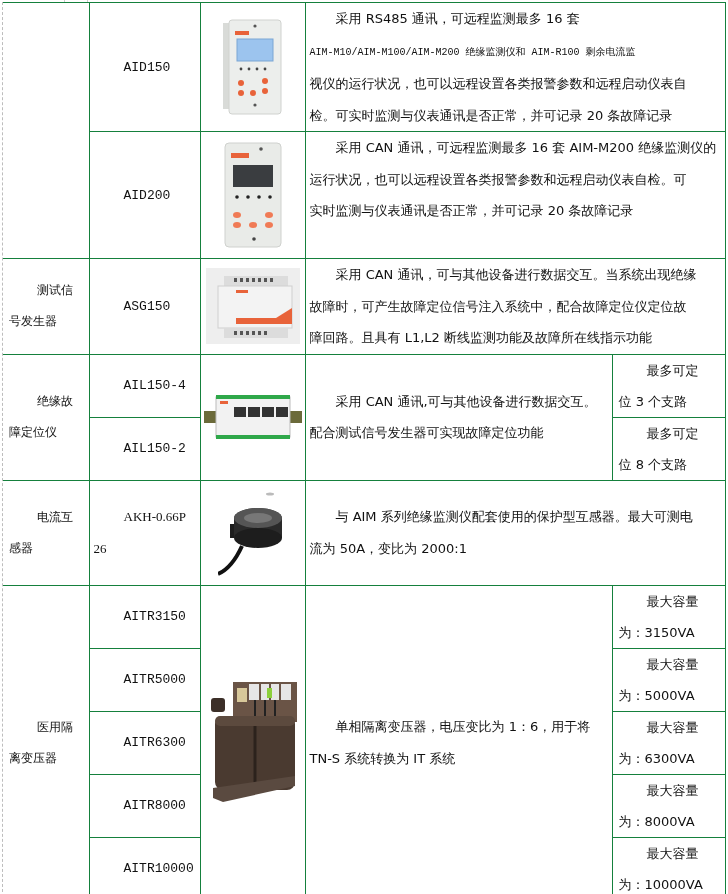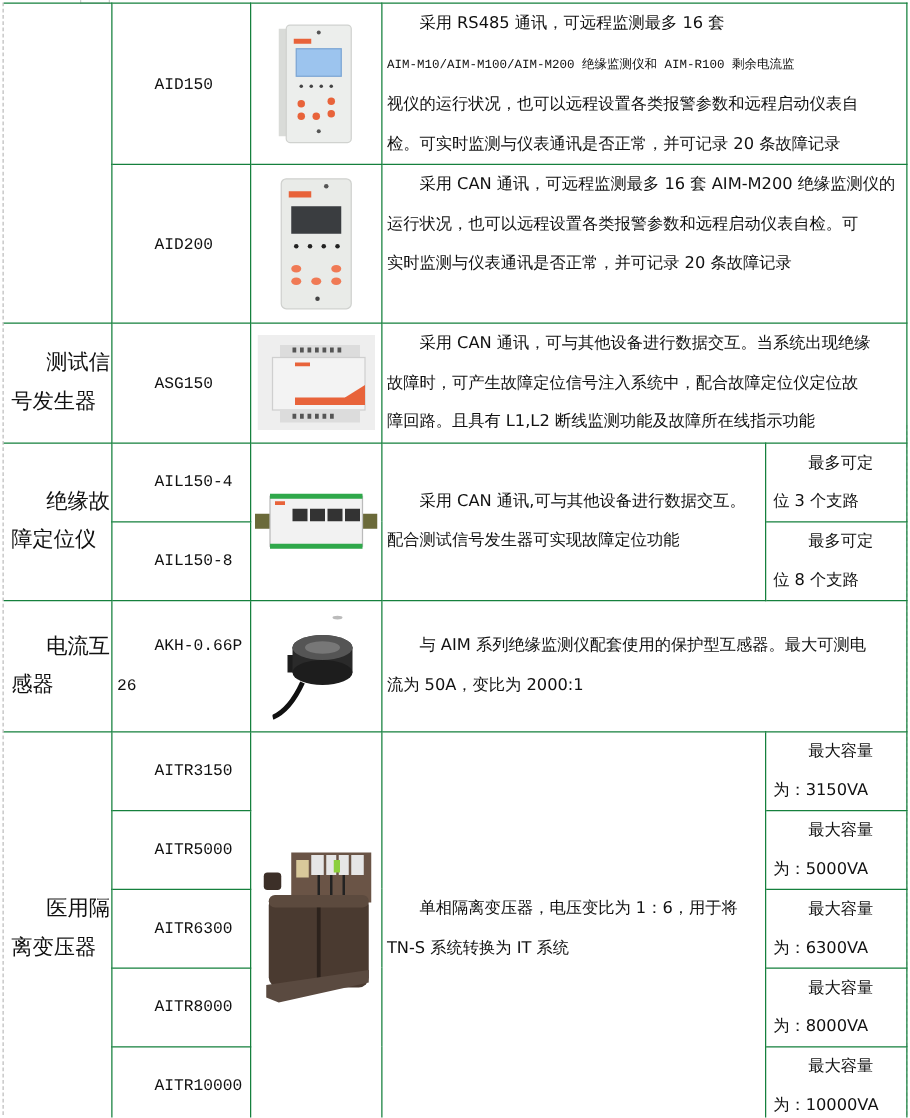--- a/index.html
+++ b/index.html
@@ -7,28 +7,28 @@
       font-family: "DejaVu Sans", "Liberation Sans", sans-serif; color: #111; }
     .page-edge { position: absolute; left: 2px; top: 2px; bottom: 2px; width: 0;
       border-left: 1px dashed #bdbdbd; }
     .page-edge-right { position: absolute; right: 2px; top: 340px; bottom: 2px; width: 0;
       border-left: 1px dashed #cfcfcf; }
     .top-tab { position: absolute; left: 64px; top: 0; width: 22px; height: 2px; border: 1px solid #ccc; border-top: none; }
     table.spec { position: absolute; left: 3px; top: 2px; border-collapse: collapse; table-layout: fixed; width: 722px; }
     table.spec td { border: 1px solid #15803d; padding: 0; vertical-align: middle; font-size: 13px; }
     td.cat { border-left: none !important; }
     .model { font-family: "Liberation Mono", "DejaVu Sans Mono", monospace; font-size: 12.5px; text-align: left; padding-left: 34px !important; margin-top: 29px; }
-    .model-wrap { font-family: Liberation Mono, monospace; font-size: 12.5px; line-height: 32px; padding-left: 4px !important; }
+    .model-wrap { font-family: Liberation Serif, serif; font-size: 12.5px; line-height: 32px; padding-left: 4px !important; }
     .model-wrap .first { padding-left: 30px; }
     .img-cell { text-align: center; }
     .desc { font-size: 13px; line-height: 31.5px; padding: 0 4px !important; }
     .desc .p { text-indent: 2em; }
     .desc-top { vertical-align: top !important; padding-top: 0 !important; }
     .mono { font-family: "Liberation Mono", "DejaVu Sans Mono", monospace; font-size: 10px; }
-    .side { font-size: 17px; line-height: 31px; padding-left: 6px !important; }
+    .side { font-size: 12px; line-height: 31px; padding-left: 6px !important; }
     .side .l1 { padding-left: 28px; }
     svg { display: block; margin: 0 auto; }
   </style>
 </head>
 <body>
 
 <div class="page-edge"></div>
 <div class="page-edge-right"></div>
 <div class="top-tab"></div>
 
@@ -177,21 +177,21 @@
       <div class="p">采用 CAN 通讯,可与其他设备进行数据交互。</div>
       <div>配合测试信号发生器可实现故障定位功能</div>
     </td>
     <td class="side">
       <div class="l1">最多可定</div>
       <div>位 3 个支路</div>
     </td>
   </tr>
 
   <tr style="height:63px">
-    <td class="model">AIL150-8</td>
+    <td class="model">AIL150-2</td>
     <td class="side">
       <div class="l1">最多可定</div>
       <div>位 8 个支路</div>
     </td>
   </tr>
 
   <tr style="height:105px">
     <td class="cat">
       <div class="side">
         <div class="l1">电流互</div>

